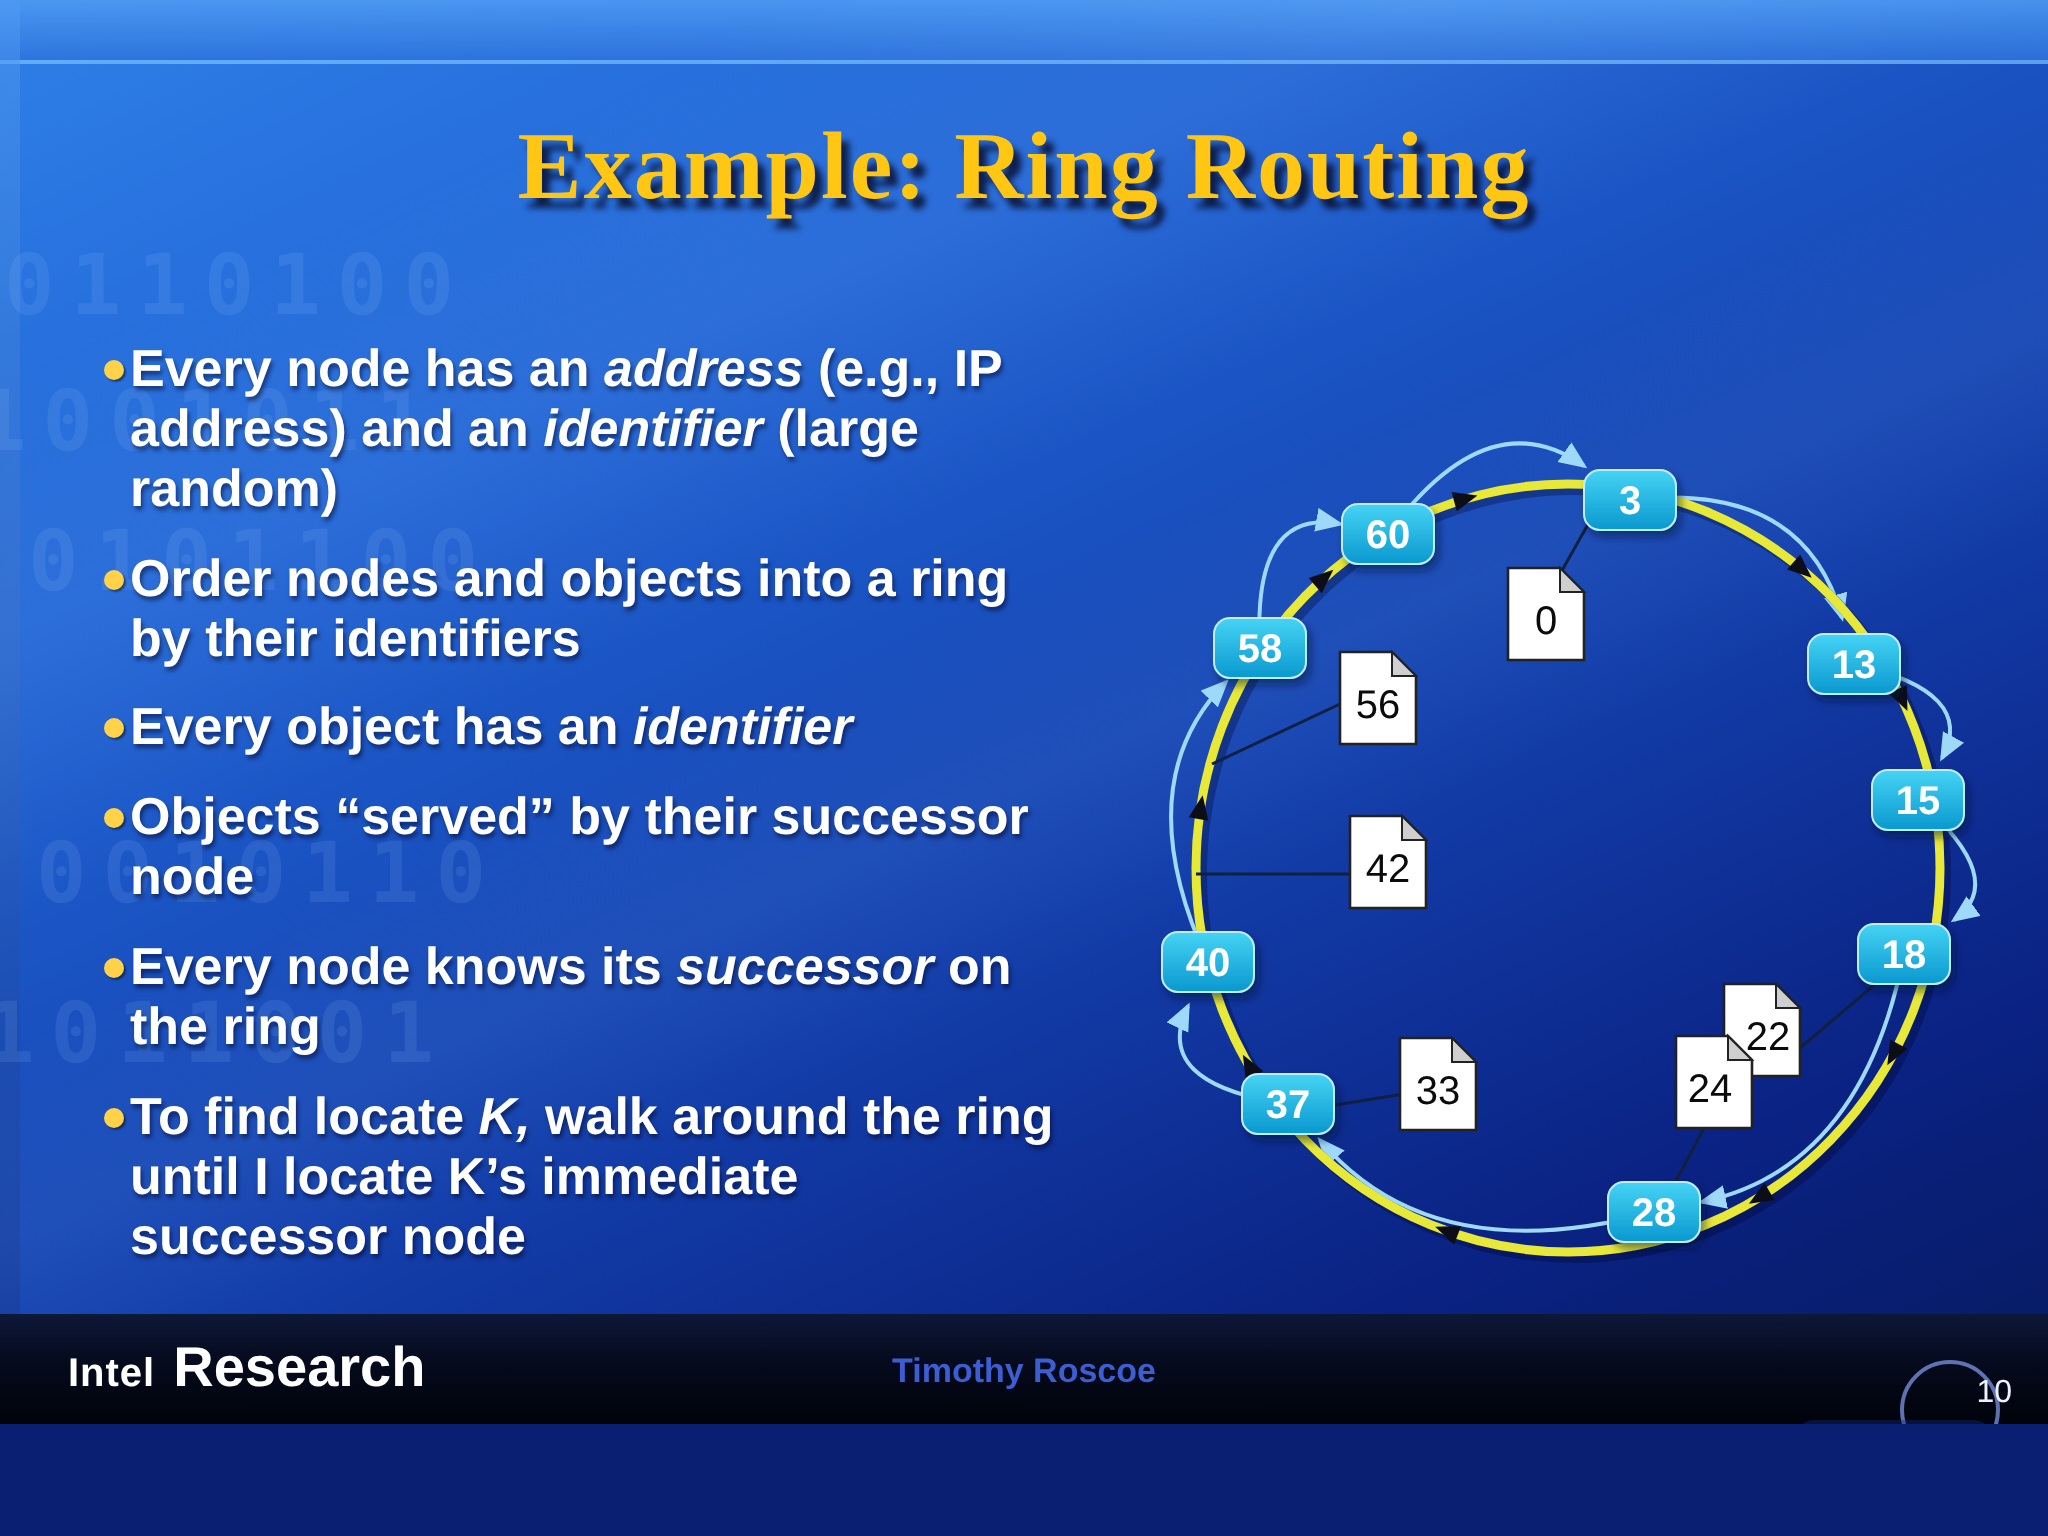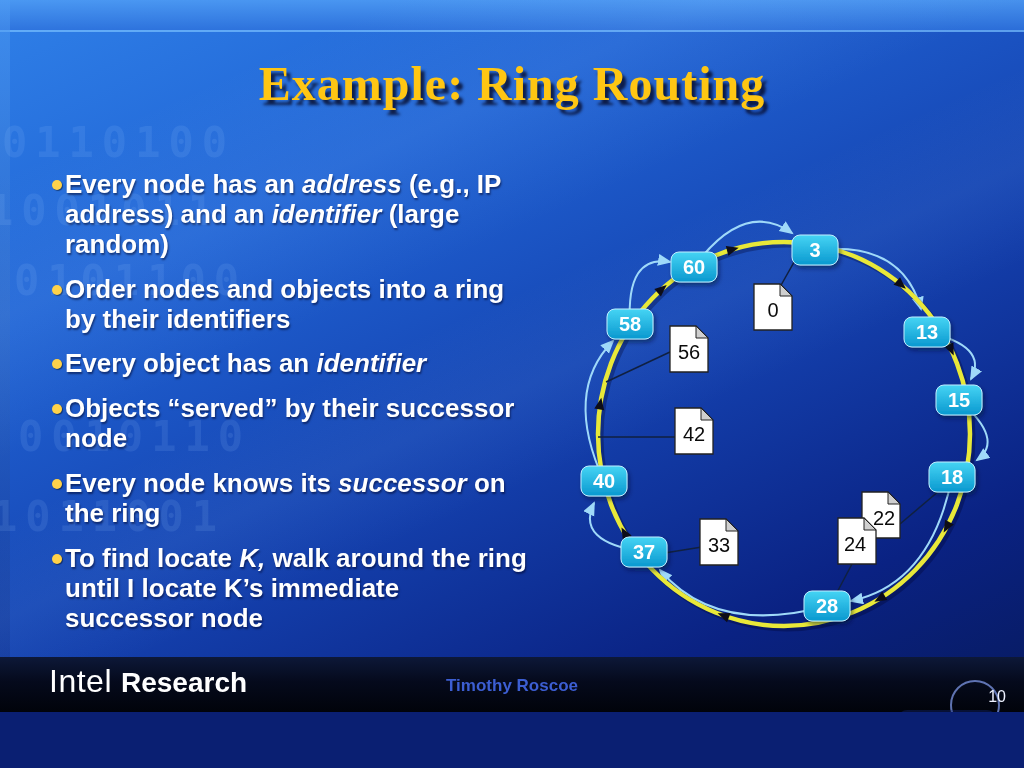--- a/index.html
+++ b/index.html
@@ -34,21 +34,21 @@
   
   .diagram{position:absolute;left:552px;top:192px;width:468px;height:478px;}
   .diagram svg{display:block;}
   .diagram text{font-family:"Liberation Sans",sans-serif;}
   .node-label{fill:#fff;font-size:20px;font-weight:bold;text-anchor:middle;}
   .doc-label{fill:#0b0b0b;font-size:20px;text-anchor:middle;}
   
   .bottom-bar{position:absolute;left:0;right:0;bottom:0;height:55px;
     background:linear-gradient(180deg,#0d1838 0%,#050a1c 45%,#01030a 100%);}
   .brand{position:absolute;left:34px;bottom:12px;color:#fff;white-space:nowrap;}
-  .brand .intel{font-size:32px;font-weight:400;letter-spacing:.5px;margin-left:15px;}
+  .brand .intel{font-size:20px;font-weight:700;letter-spacing:.5px;}
   .brand .research{font-size:28px;font-weight:bold;margin-left:9px;text-align:center;}
   .author{position:absolute;left:0;right:0;bottom:16px;text-align:center;
     color:#3c5ed2;font-weight:bold;font-size:17px;}
   .page-circle{position:absolute;right:24px;top:680px;width:46px;height:46px;
     border:2px solid #7e97e6;border-radius:50%;opacity:.75;}
   .page-number{position:absolute;right:18px;top:688px;color:#eef2ff;font-size:16px;}
   .p2-logo{position:absolute;right:30px;top:712px;width:42px;height:36px;background:#fff;
     border:2px solid #9ab0ea;border-radius:7px;display:flex;align-items:center;justify-content:center;
     font-family:"Liberation Serif",serif;font-style:italic;font-weight:bold;font-size:21px;color:#c2410c;
     box-shadow:0 0 0 2px rgba(20,40,120,.4);padding-left:48px;}

